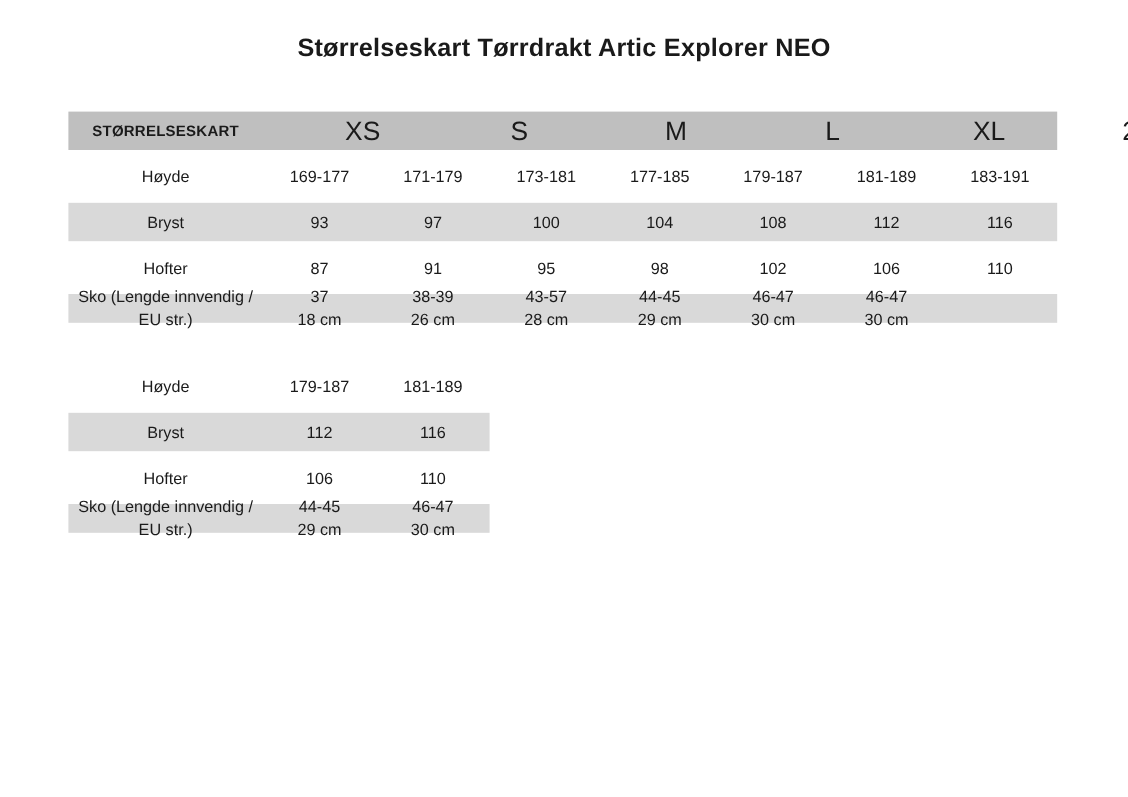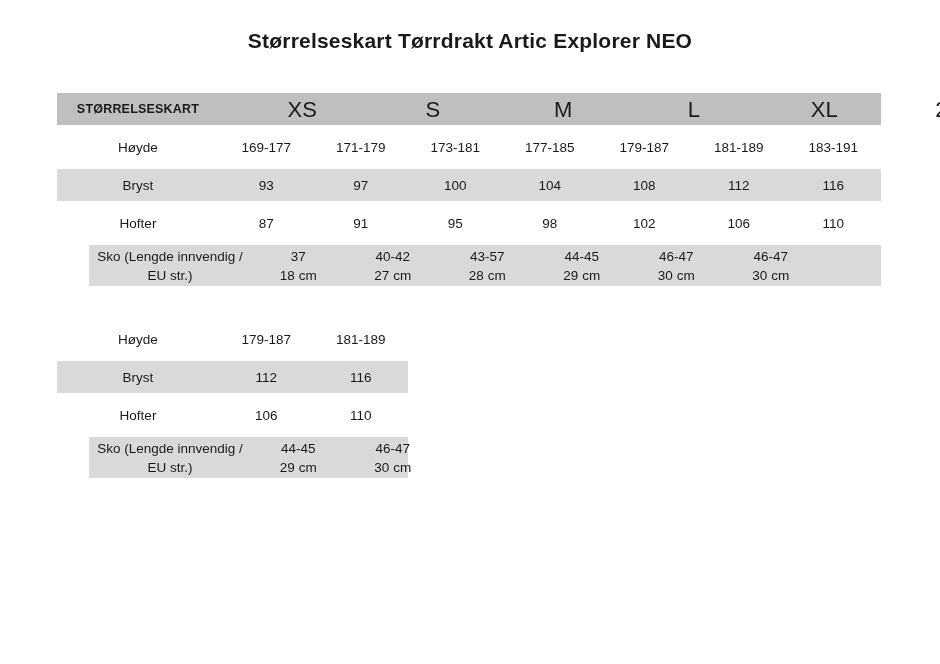--- a/index.html
+++ b/index.html
@@ -42,21 +42,21 @@
     display: grid;
     align-items: center;
   }
   .trow.header {
     background: var(--header-bg);
     height: 32px;
     gap: 36px;
   }
   .trow.plain  { background: transparent; height: 44px; }
   .trow.striped { background: var(--stripe-bg); height: 32px; }
-  .trow.tall { height: 41px; margin-left: 32px; }
+  .trow.tall { height: 24px; }
 
   .cell {
     text-align: center;
     font-size: 13.5px;
     line-height: 19px;
     padding: 0 2px;
     overflow: hidden;
   }
   .cell .line { display: block; }
   .header-label-cell {
@@ -183,22 +183,22 @@
       <div class="trow striped tall" style="grid-template-columns: 162px repeat(7, 94.5px);">
         <div class="cell row-label-cell">
           <span class="line">Sko (Lengde innvendig /</span>
           <span class="line">EU str.)</span>
         </div>
         <div class="cell value-cell">
           <span class="line">37</span>
           <span class="line">18 cm</span>
         </div>
         <div class="cell value-cell">
-          <span class="line">40-42</span>
-          <span class="line">27 cm</span>
+          <span class="line">38-39</span>
+          <span class="line">26 cm</span>
         </div>
         <div class="cell value-cell">
           <span class="line">43-57</span>
           <span class="line">28 cm</span>
         </div>
         <div class="cell value-cell">
           <span class="line">44-45</span>
           <span class="line">29 cm</span>
         </div>
         <div class="cell value-cell">

